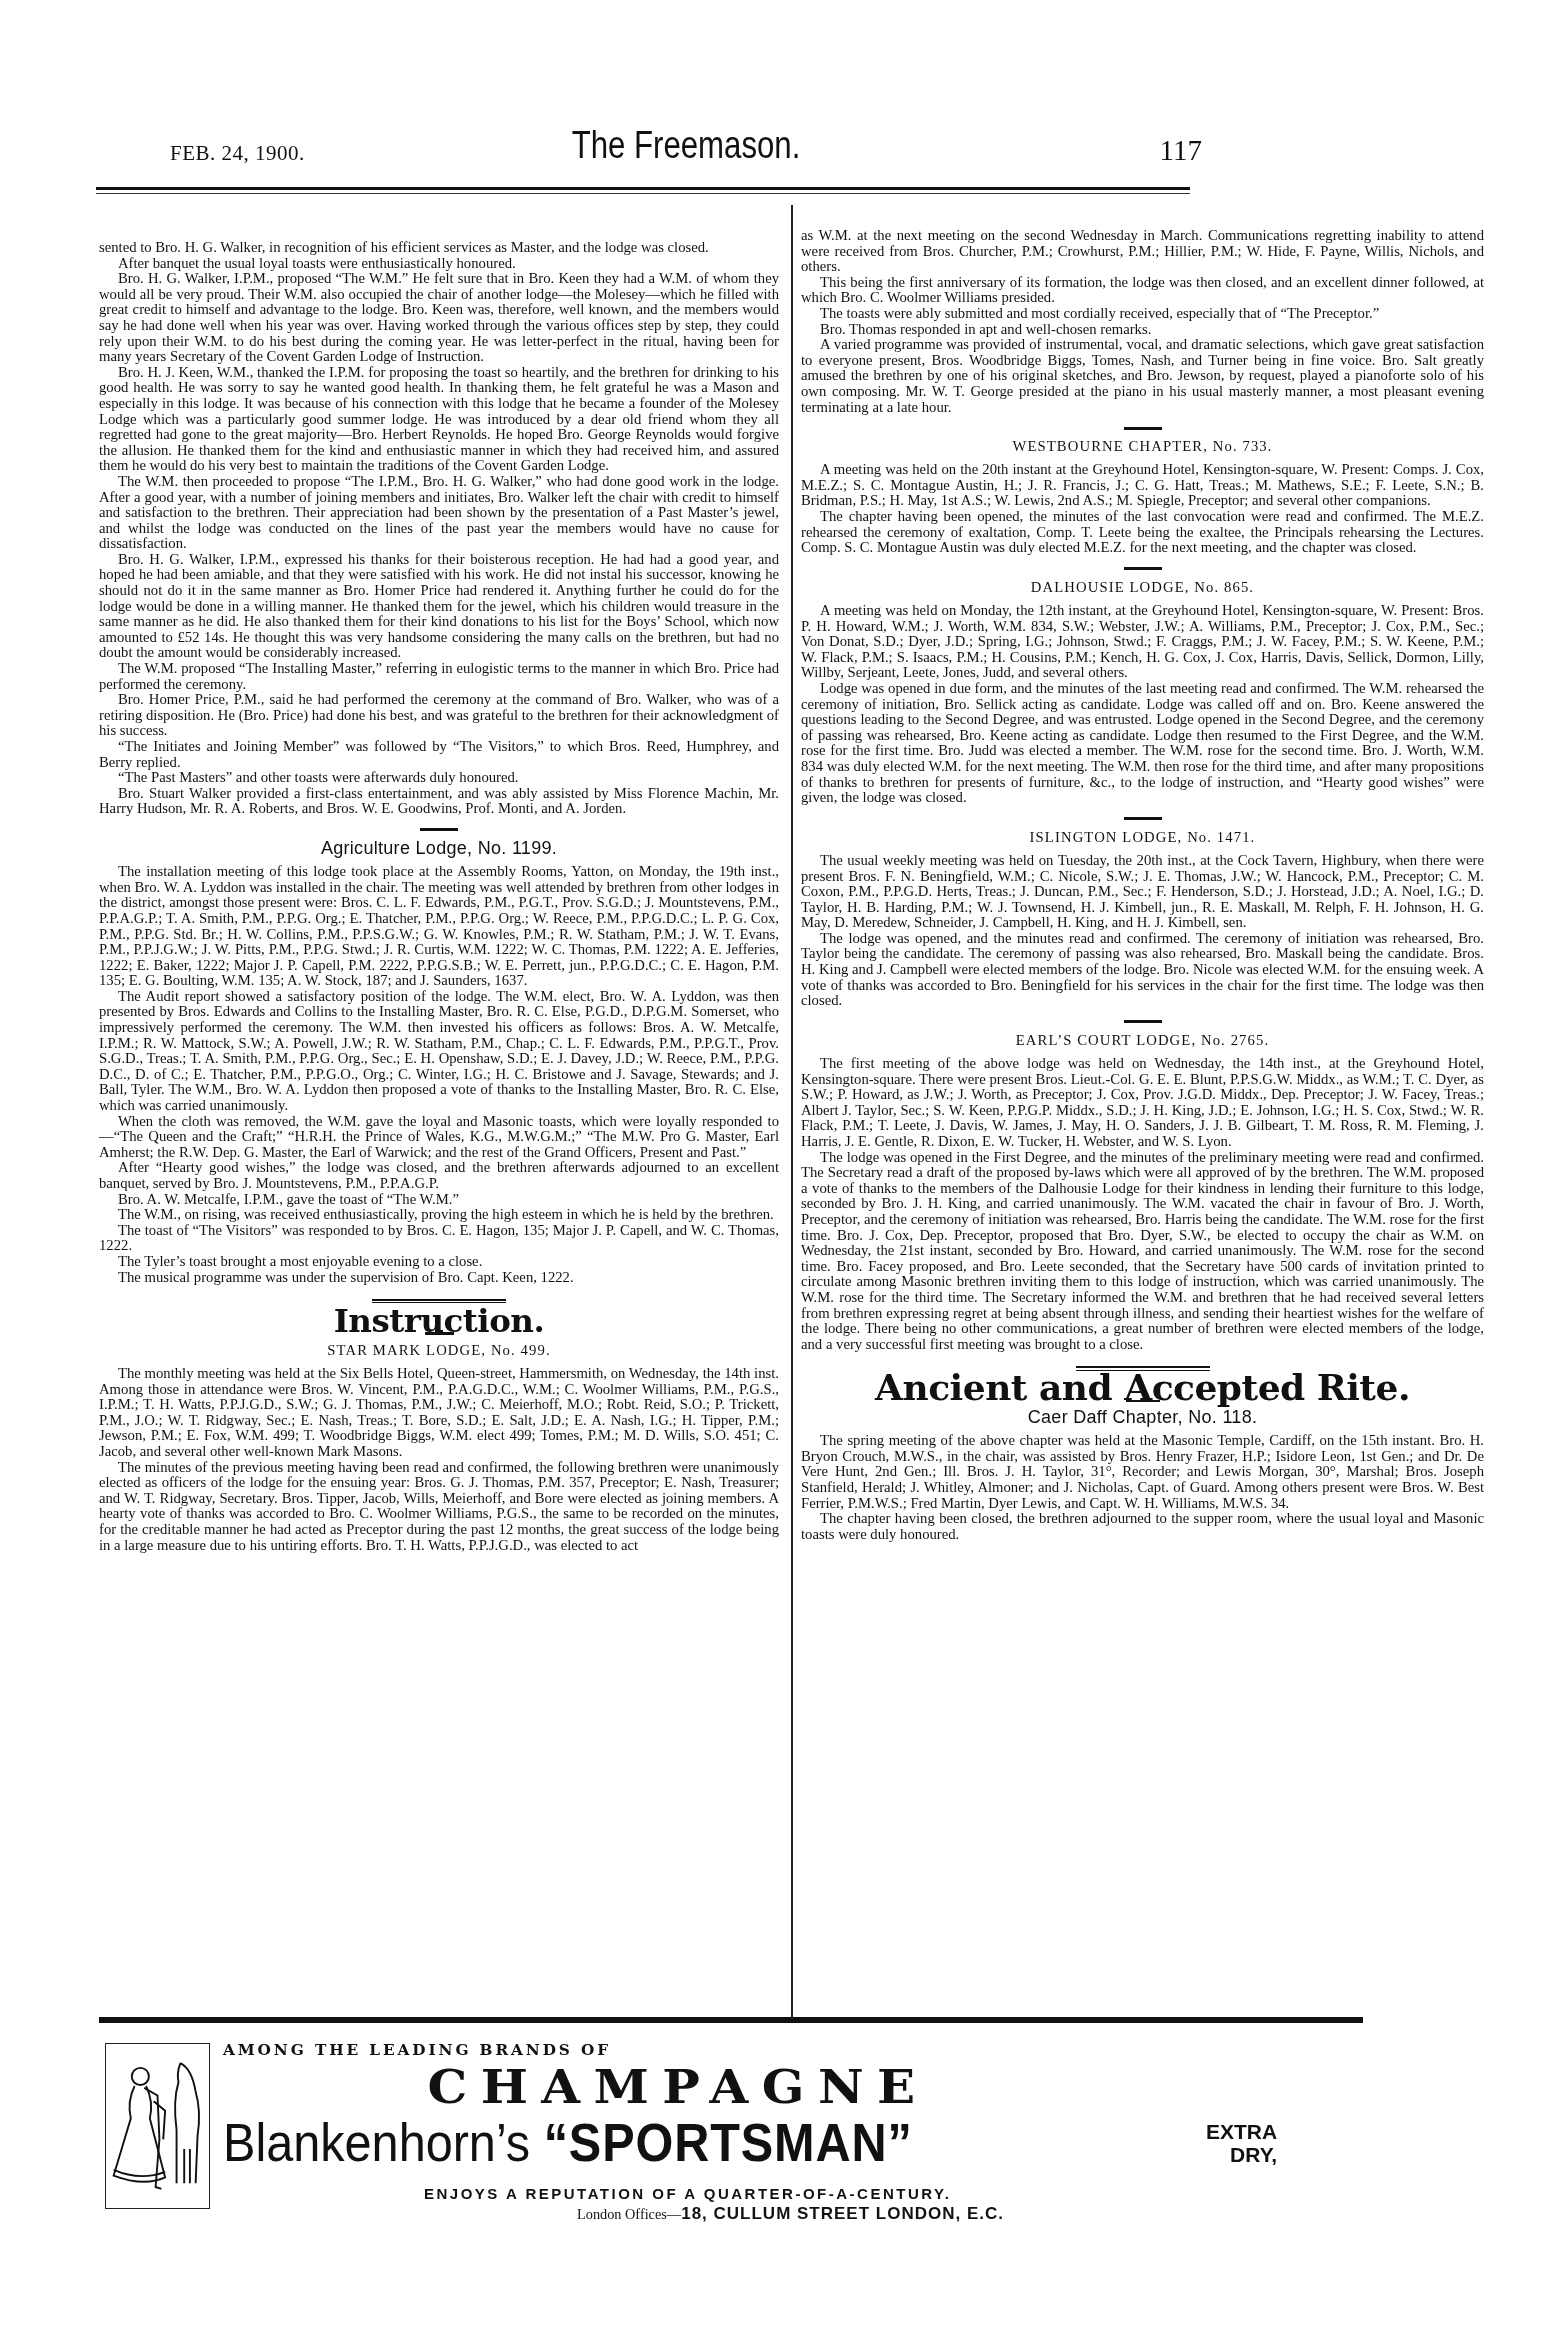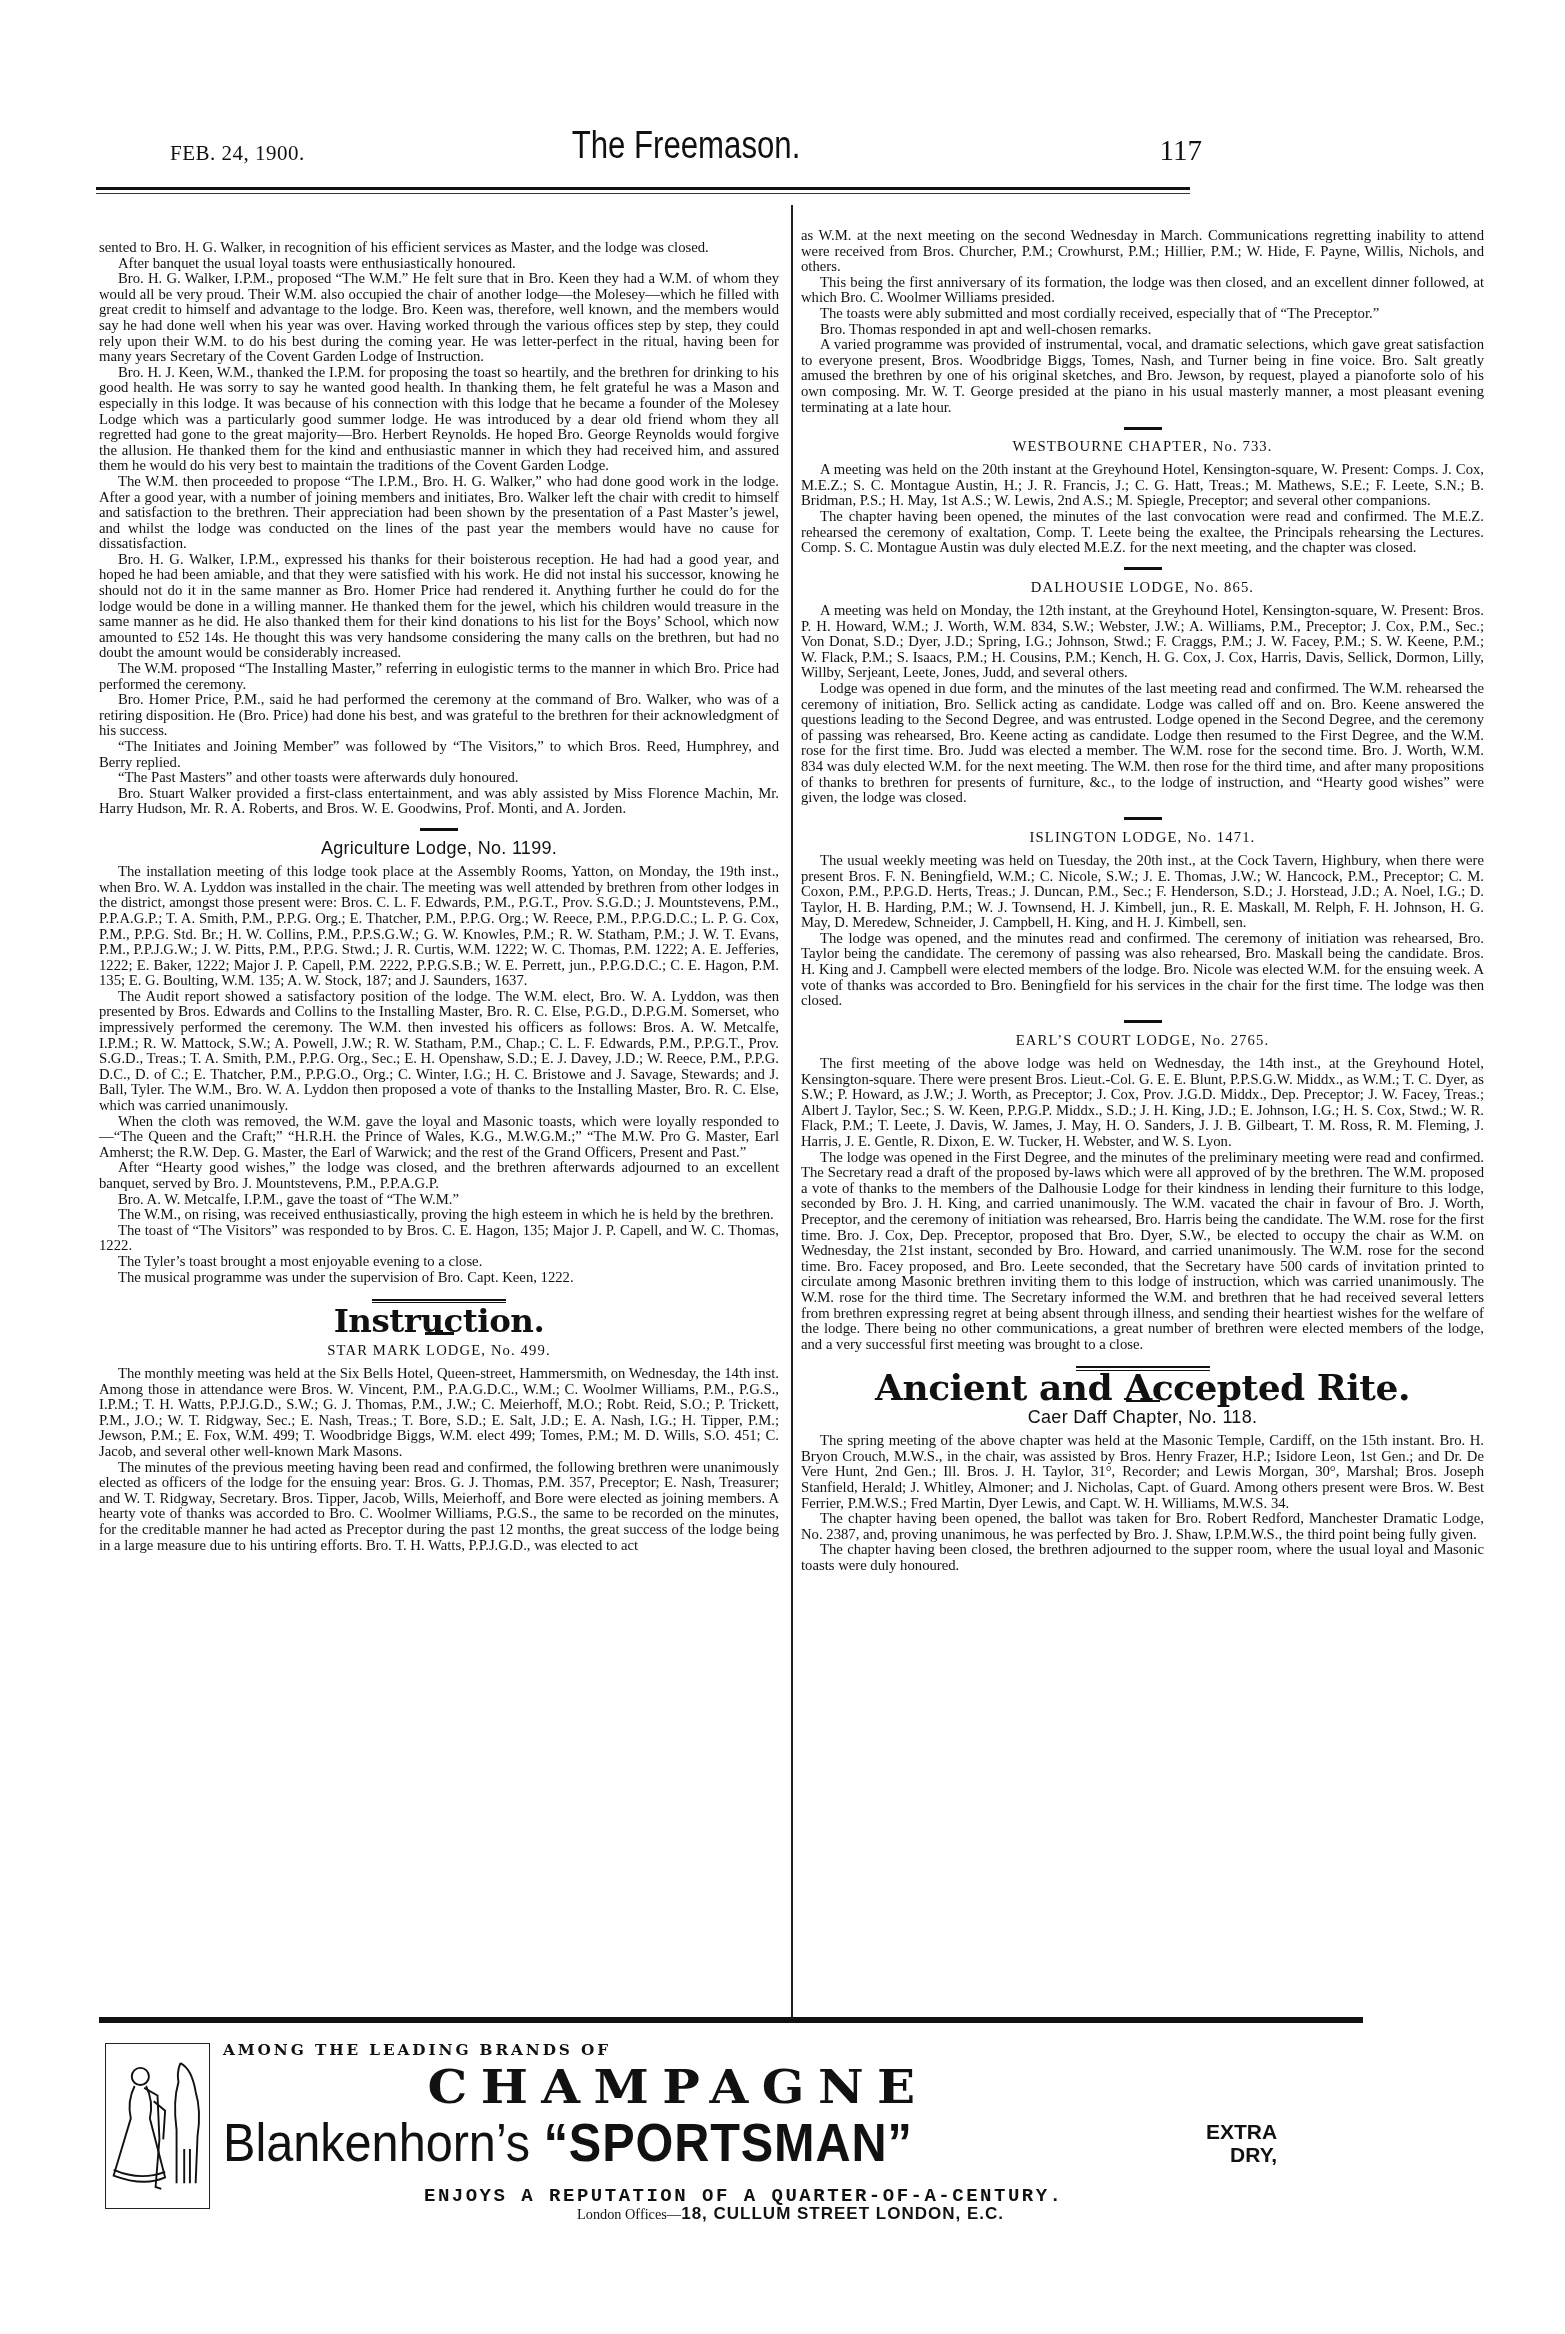--- a/index.html
+++ b/index.html
@@ -30,21 +30,21 @@
 
   .ad-rule { position: absolute; left: 99px; top: 2017px; width: 1264px; height: 5.7px; background: #111; }
   .ad { position: absolute; left: 99px; top: 2026px; width: 1264px; height: 191px; }
   .ad-illus { position: absolute; left: 5.7px; top: 17px; width: 103px; height: 164px; border: 1.4px solid #222; }
   .ad-illus svg { width: 100%; height: 100%; }
   .ad-line1 { position: absolute; left: 124px; top: 15.3px; font-family: "DejaVu Serif", serif; font-weight: bold; font-size: 15.3px; letter-spacing: 2.9px; }
   .ad-champagne { position: absolute; left: 216px; top: 36px; width: 726px; text-align: center; font-family: "DejaVu Serif", serif; font-weight: 900; font-size: 50px; letter-spacing: 13.4px; line-height: 50px; transform: scaleY(0.95); }
   .ad-brand { position: absolute; left: 124px; top: 88px; font-family: "Liberation Sans", sans-serif; font-size: 54px; line-height: 57px; transform: scaleX(0.9); transform-origin: 0 0; white-space: nowrap; }
   .ad-brand b { font-weight: bold; letter-spacing: 1px; }
   .ad-extra { position: absolute; left: 1107px; top: 94px; font-family: "Liberation Sans", sans-serif; font-weight: bold; font-size: 21px; line-height: 23px; text-align: right; }
-  .ad-line3 { position: absolute; left: 325px; top: 159px; font-family: Liberation Mono, monospace; font-weight: bold; font-size: 19px; letter-spacing: 2.5px; }
+  .ad-line3 { position: absolute; left: 325px; top: 159px; font-family: Liberation Sans, sans-serif; font-weight: bold; font-size: 15px; letter-spacing: 2.5px; }
   .ad-line4 { position: absolute; left: 478px; top: 178px; font-size: 14.3px; white-space: nowrap; }
   .ad-line4 b { font-family: "Liberation Sans", sans-serif; font-weight: bold; font-size: 17px; letter-spacing: 1px; }
 </style>
 </head>
 <body>
 
 <div class="masthead">
   <span class="mh-date">FEB. 24, 1900.</span>
   <div class="mh-title">The Freemason.</div>
   <span class="mh-page">117</span>
@@ -114,21 +114,20 @@
     <div class="sep-short"></div>
     <div class="h-caps">EARL’S COURT LODGE, No. 2765.</div>
     <p>The first meeting of the above lodge was held on Wednesday, the 14th inst., at the Greyhound Hotel, Kensington-square. There were present Bros. Lieut.-Col. G. E. E. Blunt, P.P.S.G.W. Middx., as W.M.; T. C. Dyer, as S.W.; P. Howard, as J.W.; J. Worth, as Preceptor; J. Cox, Prov. J.G.D. Middx., Dep. Preceptor; J. W. Facey, Treas.; Albert J. Taylor, Sec.; S. W. Keen, P.P.G.P. Middx., S.D.; J. H. King, J.D.; E. Johnson, I.G.; H. S. Cox, Stwd.; W. R. Flack, P.M.; T. Leete, J. Davis, W. James, J. May, H. O. Sanders, J. J. B. Gilbeart, T. M. Ross, R. M. Fleming, J. Harris, J. E. Gentle, R. Dixon, E. W. Tucker, H. Webster, and W. S. Lyon.</p>
     <p>The lodge was opened in the First Degree, and the minutes of the preliminary meeting were read and confirmed. The Secretary read a draft of the proposed by-laws which were all approved of by the brethren. The W.M. proposed a vote of thanks to the members of the Dalhousie Lodge for their kindness in lending their furniture to this lodge, seconded by Bro. J. H. King, and carried unanimously. The W.M. vacated the chair in favour of Bro. J. Worth, Preceptor, and the ceremony of initiation was rehearsed, Bro. Harris being the candidate. The W.M. rose for the first time. Bro. J. Cox, Dep. Preceptor, proposed that Bro. Dyer, S.W., be elected to occupy the chair as W.M. on Wednesday, the 21st instant, seconded by Bro. Howard, and carried unanimously. The W.M. rose for the second time. Bro. Facey proposed, and Bro. Leete seconded, that the Secretary have 500 cards of invitation printed to circulate among Masonic brethren inviting them to this lodge of instruction, which was carried unanimously. The W.M. rose for the third time. The Secretary informed the W.M. and brethren that he had received several letters from brethren expressing regret at being absent through illness, and sending their heartiest wishes for the welfare of the lodge. There being no other communications, a great number of brethren were elected members of the lodge, and a very successful first meeting was brought to a close.</p>
 
     <div class="sep-double"></div>
     <div class="h-black large">Ancient and Accepted Rite.</div>
     <div class="sep-short" style="margin:1.9px auto 7.6px;width:34px;"></div>
     <div class="h-sans">Caer Daff Chapter, No. 118.</div>
     <p>The spring meeting of the above chapter was held at the Masonic Temple, Cardiff, on the 15th instant. Bro. H. Bryon Crouch, M.W.S., in the chair, was assisted by Bros. Henry Frazer, H.P.; Isidore Leon, 1st Gen.; and Dr. De Vere Hunt, 2nd Gen.; Ill. Bros. J. H. Taylor, 31°, Recorder; and Lewis Morgan, 30°, Marshal; Bros. Joseph Stanfield, Herald; J. Whitley, Almoner; and J. Nicholas, Capt. of Guard. Among others present were Bros. W. Best Ferrier, P.M.W.S.; Fred Martin, Dyer Lewis, and Capt. W. H. Williams, M.W.S. 34.</p>
-    <p>The chapter having been opened, the ballot was taken for Bro. Robert Redford, Manchester Dramatic Lodge, No. 2387, and, proving unanimous, he was perfected by Bro. J. Shaw, I.P.M.W.S., the third point being fully given.</p>
     <p>The chapter having been closed, the brethren adjourned to the supper room, where the usual loyal and Masonic toasts were duly honoured.</p>
   </div>
 </div>
 
 <div class="ad-rule"></div>
 <div class="ad">
   <div class="ad-illus">
     <svg viewBox="0 0 108 172">
       <g fill="none" stroke="#111" stroke-width="2">
         <circle cx="36" cy="34" r="9"></circle>

